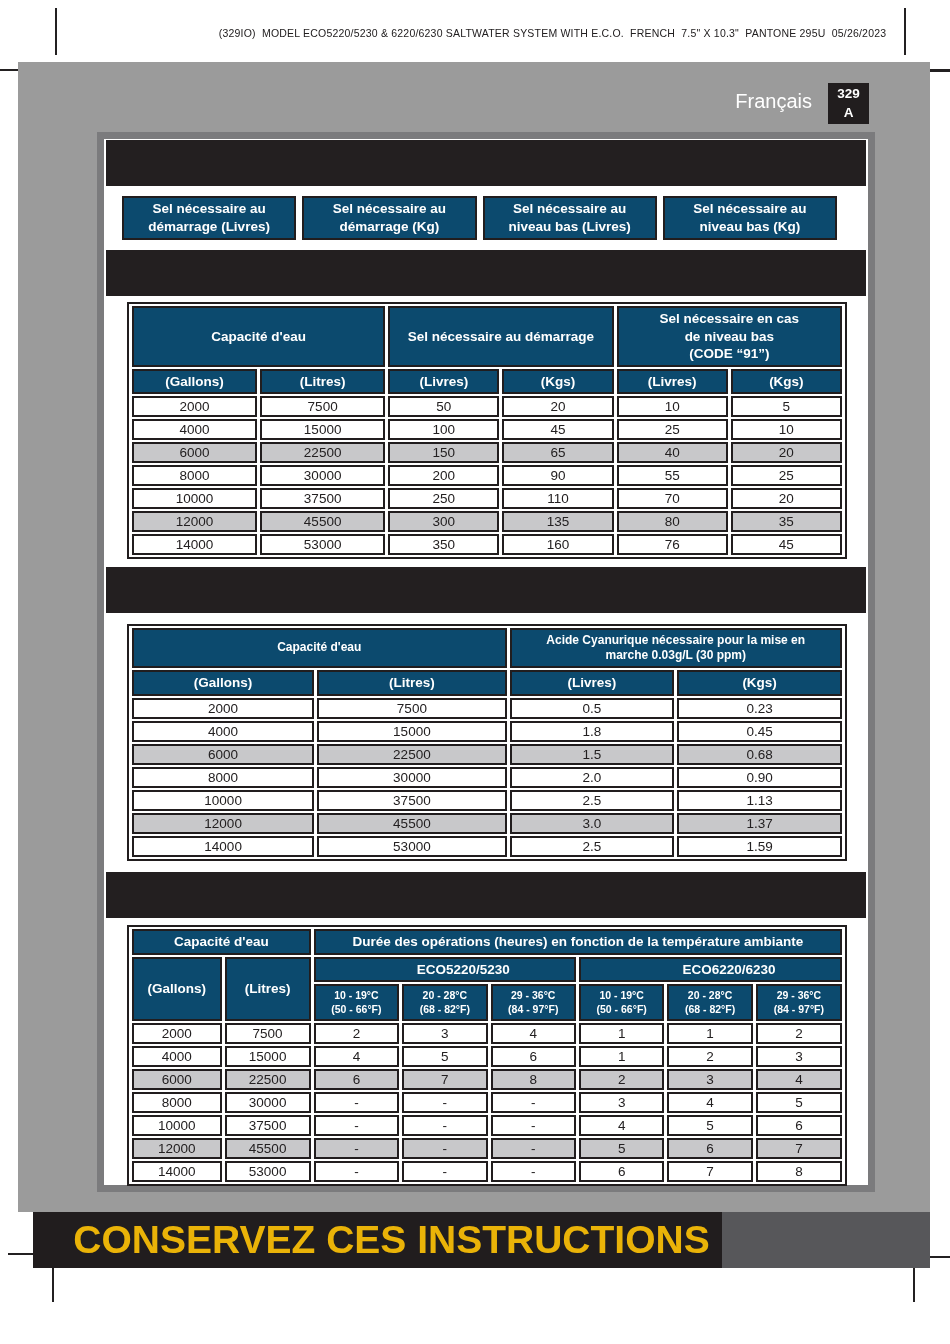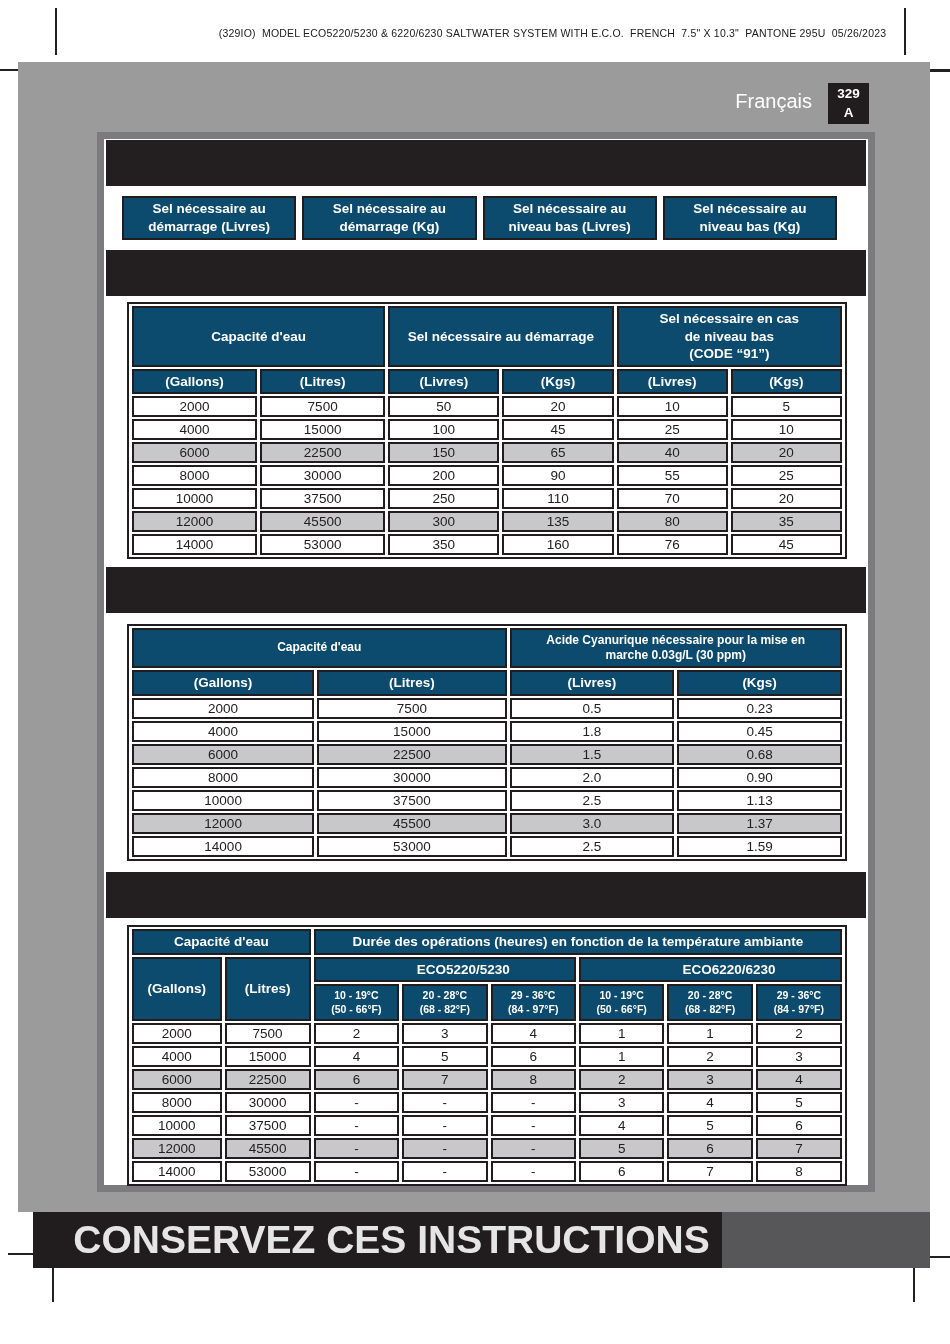--- a/index.html
+++ b/index.html
@@ -56,21 +56,21 @@
 
   .gh  { height:54px; }          
   .gh3 { height:40px; font-size:12px; }   
   .sh  { height:22px; }          
 
   .dur-gh    { height:26px; }
   .dur-model { height:20px;padding-left:39px; }
   .dur-temp  { height:32px; font-size:10.5px; line-height:1.35; }
 
   .footer-banner { position:absolute; left:33px; top:1212px; width:689px; height:56px;
-                   background:#211d1e; color:#e5e5e5; display:flex; align-items:center;
+                   background:#211d1e; color:#eab308; display:flex; align-items:center;
                    justify-content:center; padding-left:28px; font-weight:bold; font-size:39px;
                    white-space:nowrap; }
   .footer-banner-ext { position:absolute; left:722px; top:1212px; width:208px; height:56px; background:#57575a; }
 </style>
 </head>
 <body>
 
 <div class="cm cm-tl-v"></div>
 <div class="cm cm-tr-v"></div>
 <div class="cm cm-l-h"></div>

